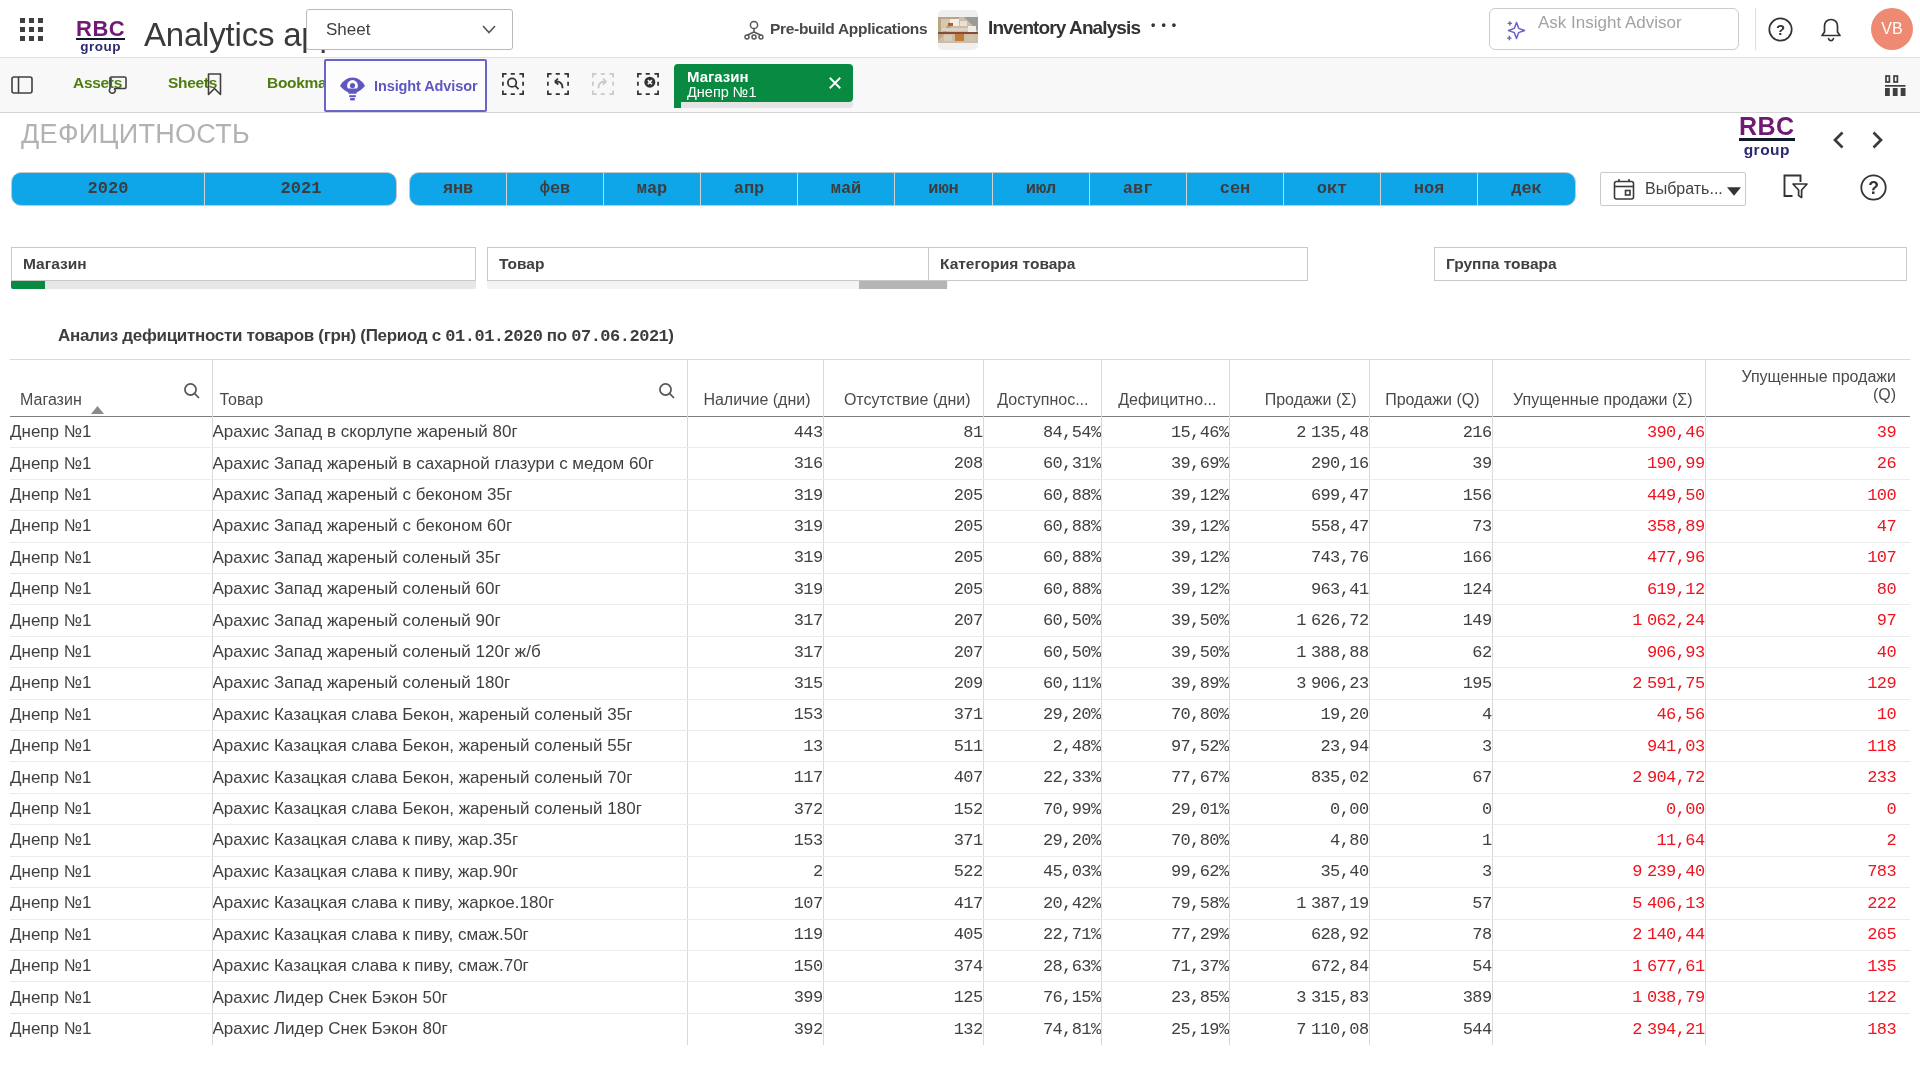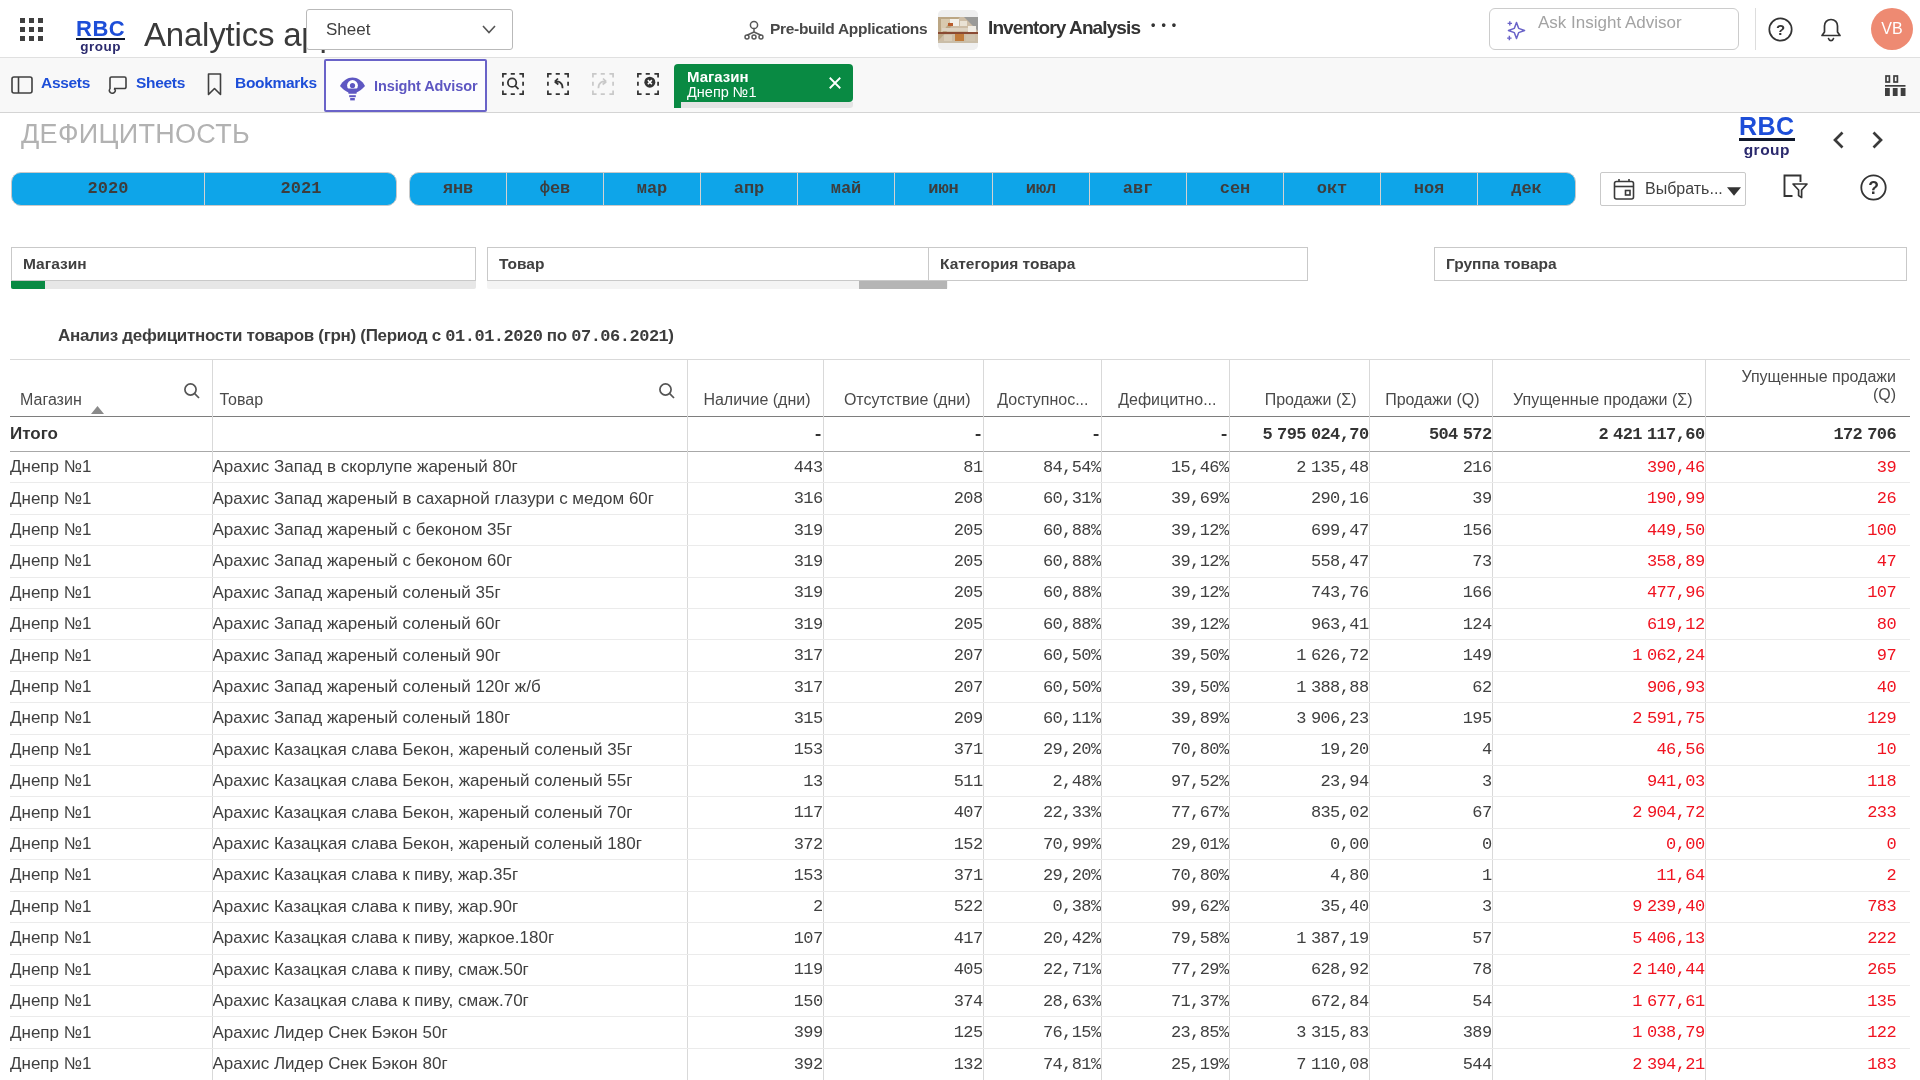--- a/index.html
+++ b/index.html
@@ -10,39 +10,39 @@
 svg { display:block; }
 
 
 #topbar { position:absolute; left:0; top:0; width:1920px; height:57px; background:#fff; }
 #toolbar { position:absolute; left:0; top:57px; width:1920px; height:56px; background:#f8f8f8;
   border-top:1px solid #e0e0e0; border-bottom:1px solid #d4d4d4; }
 
 #rbclogo1 { left:76px; top:20px; }
 #rbclogo1 .r1 { font-size:22px !important; line-height:17px !important; border-bottom-width:2.5px !important; }
 #rbclogo1 .r2 { font-size:13.5px !important; line-height:12px !important; margin-top:1px !important; }
-.rbc .r1 { font-weight:bold; font-size:25px; line-height:21px; color:#1d4ed8;
+.rbc .r1 { font-weight:bold; font-size:25px; line-height:21px; color:#701a75;
   border-bottom:3px solid #0f172a; padding:0 0 1px 0; text-align:center; letter-spacing:0.5px;}
 .rbc .r2 { font-weight:bold; font-size:15.5px; line-height:15px; color:#2b2a6e; margin-top:1px; text-align:center; letter-spacing:0.5px;}
 #apptitle { left:144px; top:16px; font-size:33px; color:#3a3a3a; letter-spacing:-0.2px; }
 #sheetdd { left:306px; top:9px; width:207px; height:41px; border:1px solid #b9b9b9; border-radius:3px;
   background:#fff; font-size:17px; color:#404040; line-height:39px; padding-left:19px; }
 #prebuild { left:770px; top:20px; font-size:15.5px; font-weight:bold; color:#484848; letter-spacing:-0.3px; }
 #thumb { left:938px; top:10px; width:40px; height:40px; overflow:hidden; background:#e8e2d8; }
 #invtitle { left:988px; top:17px; font-size:19px; font-weight:bold; color:#333; letter-spacing:-0.9px; }
 #dots3 { left:1151px; top:18px; font-size:12.5px; font-weight:bold; color:#333; letter-spacing:6px;}
 #searchbox { left:1489px; top:8px; width:250px; height:42px; border:1px solid #ccc; border-radius:6px;
   background:#fff; }
 #searchbox .ph { position:absolute; left:48px; top:4px; font-size:17px; color:#a3a3a3; }
 #hr-divider { left:1755px; top:8px; width:1px; height:42px; background:#ddd; }
 #avatar { left:1871px; top:8px; width:42px; height:42px; border-radius:50%; background:#ee8a72;
   color:#fff; font-size:16px; text-align:center; line-height:42px; }
 
 
-.tabtxt { font-size:15.5px; font-weight:bold; color:#1d4ed8; letter-spacing:-0.3px; }
+.tabtxt { font-size:15.5px; font-weight:bold; color:#4d7c0f; letter-spacing:-0.3px;margin-left:32px; }
 #iabtn { left:324px; top:59px; width:163px; height:53px; border:2px solid #6a63c8; border-radius:2px;
   background:#fdfdfe; }
 #iabtn span { position:absolute; left:48px; top:17px; font-size:14.5px; font-weight:bold; color:#5e57c2; letter-spacing:-0.1px; white-space:nowrap; }
 #chip { left:674px; top:64px; width:179px; height:38px; background:#098a43; border-radius:4px 4px 4px 0; color:#fff; }
 #chip .t1 { position:absolute; left:13px; top:4px; font-size:15px; font-weight:bold; }
 #chip .t2 { position:absolute; left:13px; top:20px; font-size:14.5px; }
 #chipbar { left:674px; top:102px; width:179px; height:6px; background:#e4e4e4; border-radius:0 0 3px 3px; }
 #chipbar .seg { position:absolute; left:0; top:0; width:7px; height:6px; background:#098a43; }
 
 
@@ -361,32 +361,20 @@
 <th class="colb" style="position:relative;text-align:right;">
             <span style="position:absolute;right:12px;top:31px;">Продажи (Q)</span>
           </th>
 <th class="colb" style="position:relative;">
             <span style="position:absolute;right:12px;top:31px;">Упущенные продажи (Σ)</span>
           </th>
 <th class="colb" style="position:relative;">
             <span style="position:absolute;right:14px;top:8px;text-align:right;">Упущенные продажи<br>(Q)</span>
           </th>
 </tr>
-<tr class="total">
-<td class="shop">Итого</td>
-<td class="txt colb"></td>
-<td class="num colb">-</td>
-<td class="num colb">-</td>
-<td class="num colb">-</td>
-<td class="num colb">-</td>
-<td class="num colb">5<i class="gs"></i>795<i class="gs"></i>024,70</td>
-<td class="num colb">504<i class="gs"></i>572</td>
-<td class="num colb">2<i class="gs"></i>421<i class="gs"></i>117,60</td>
-<td class="num colb" style="padding-right:14px">172<i class="gs"></i>706</td>
-</tr>
 <tr class="data">
 <td class="shop">Днепр №1</td>
 <td class="txt colb">Арахис Запад в скорлупе жареный 80г</td>
 <td class="num colb">443</td>
 <td class="num colb">81</td>
 <td class="num colb">84,54%</td>
 <td class="num colb">15,46%</td>
 <td class="num colb">2<i class="gs"></i>135,48</td>
 <td class="num colb">216</td>
 <td class="num colb red">390,46</td>
@@ -546,21 +534,21 @@
 <td class="num colb">4,80</td>
 <td class="num colb">1</td>
 <td class="num colb red">11,64</td>
 <td class="num colb red" style="padding-right:14px">2</td>
 </tr>
 <tr class="data">
 <td class="shop">Днепр №1</td>
 <td class="txt colb">Арахис Казацкая слава к пиву, жар.90г</td>
 <td class="num colb">2</td>
 <td class="num colb">522</td>
-<td class="num colb">0,38%</td>
+<td class="num colb">45,03%</td>
 <td class="num colb">99,62%</td>
 <td class="num colb">35,40</td>
 <td class="num colb">3</td>
 <td class="num colb red">9<i class="gs"></i>239,40</td>
 <td class="num colb red" style="padding-right:14px">783</td>
 </tr>
 <tr class="data">
 <td class="shop">Днепр №1</td>
 <td class="txt colb">Арахис Казацкая слава к пиву, жаркое.180г</td>
 <td class="num colb">107</td>

